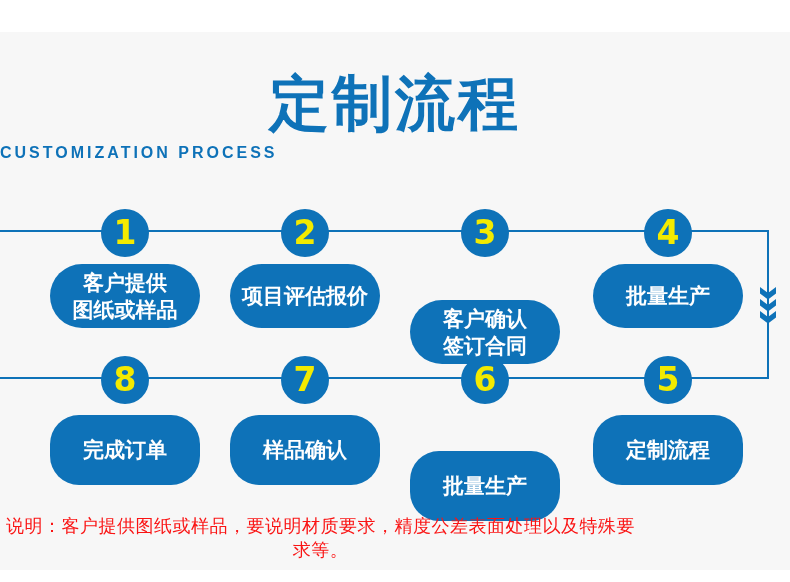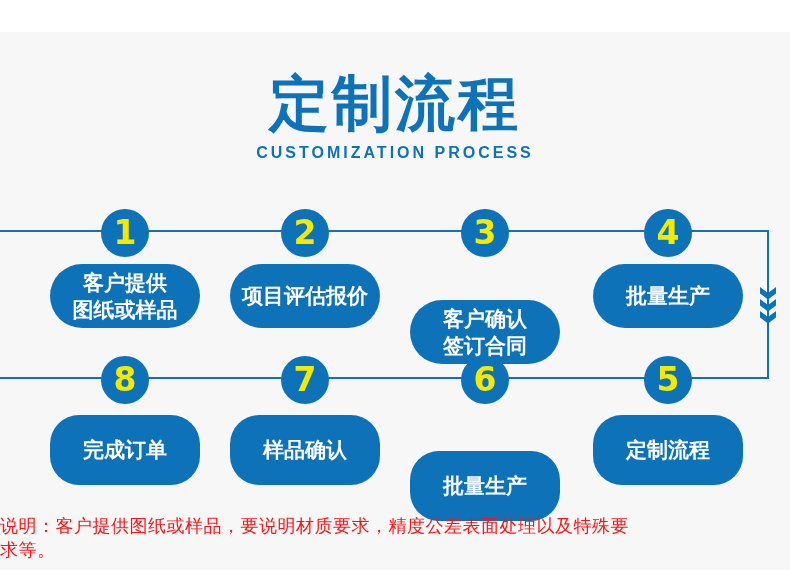--- a/index.html
+++ b/index.html
@@ -23,21 +23,21 @@
     background:var(--panel);
   }
   .title {
     position:absolute; left:0; top:64px; width:790px;
     text-align:center;
     font-size:60px; font-weight:bold; letter-spacing:3px;
     color:var(--accent);
   }
   .subtitle {
     position:absolute; left:0; top:144px; width:790px;
-    text-align:center;
+    text-align:left;
     font-size:16px; font-weight:bold; letter-spacing:3px;
     color:var(--accent);
   }
   .line { position:absolute; background:var(--accent); }
   .line-h1 { left:0; top:230px; width:769px; height:2px; }
   .line-v  { left:767px; top:230px; width:2px; height:149px; }
   .line-h2 { left:0; top:377px; width:769px; height:2px; }
   .chevrons { position:absolute; left:759px; top:287px; width:18px; height:37px; }
   .circle {
     position:absolute; width:48px; height:48px; border-radius:50%;
@@ -59,21 +59,21 @@
   .row1 .pill { top:264px; height:64px; border-radius:34px; }
   .row2 .pill { top:415px; height:70px; border-radius:29px; }
   .pill span {
     color:#ffffff; font-size:21px; font-weight:bold;
     text-align:center; white-space:pre-line; line-height:1.3;
   }
   .c1 { left:101px; } .c2 { left:281px; } .c3 { left:461px; } .c4 { left:644px; }
   .p1 { left:50px; }  .p2 { left:230px; } .p3 { left:410px;margin-top:36px; } .p4 { left:593px; }
   .note {
     position:absolute; left:0; top:514px; width:641px;
-    text-align:left;
+    text-align:center;
     font-size:18px; color:var(--red); letter-spacing:0.5px;
   }
 </style>
 </head>
 <body>
 
 <div class="page">
   <div class="panel"></div>
 
   <div class="title">定制流程</div>

